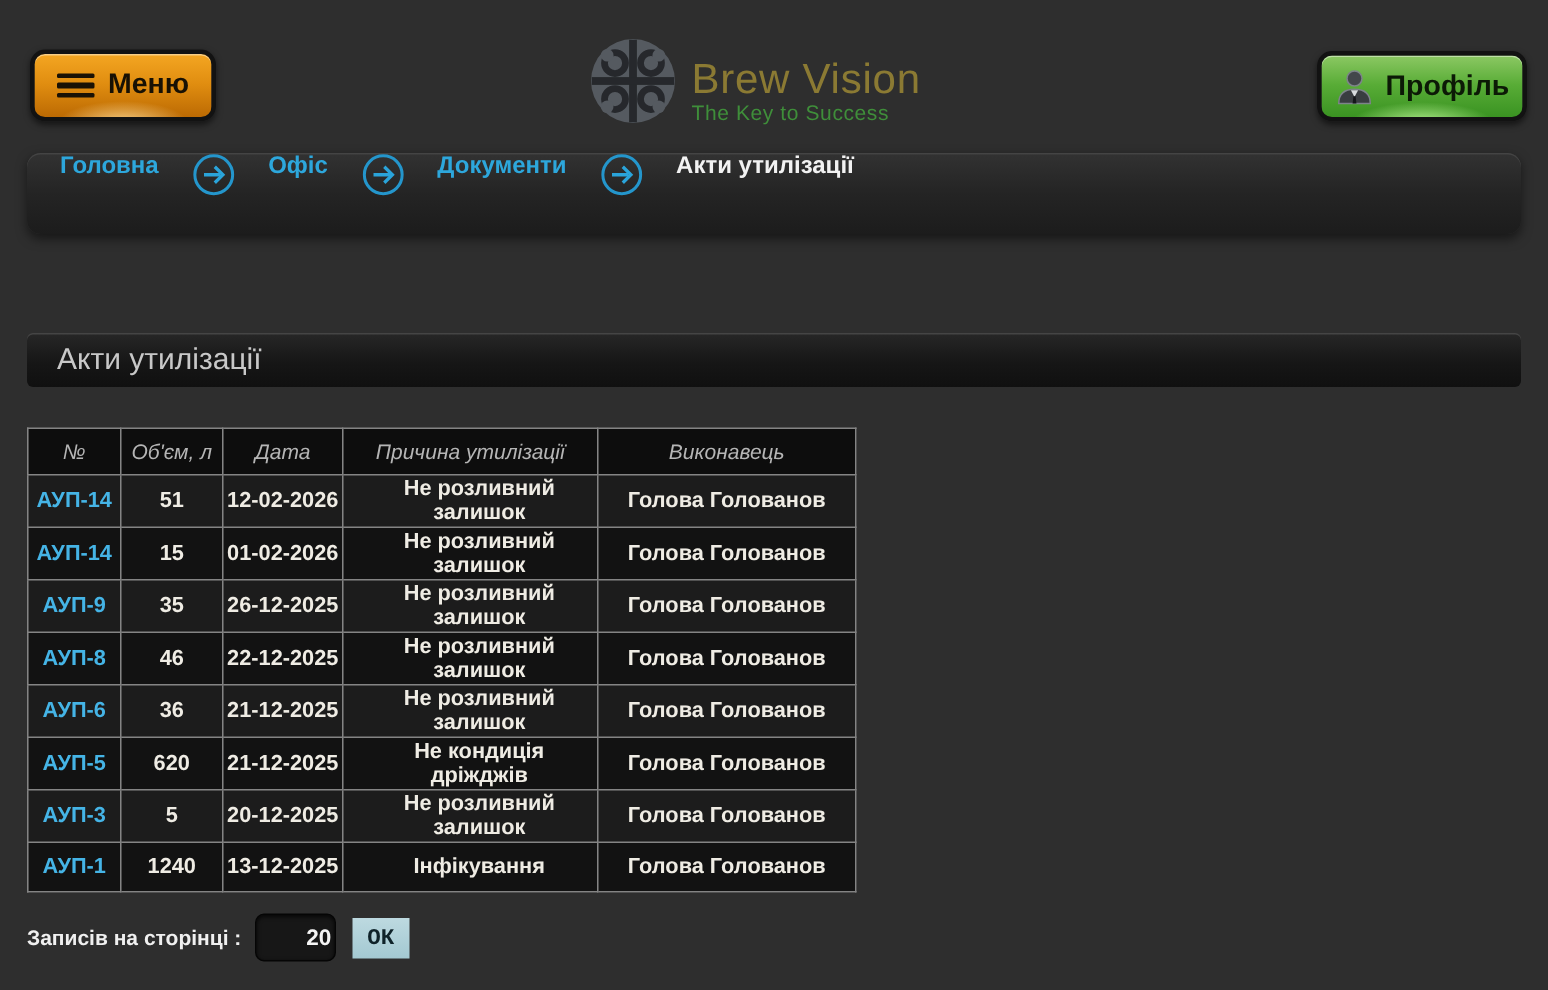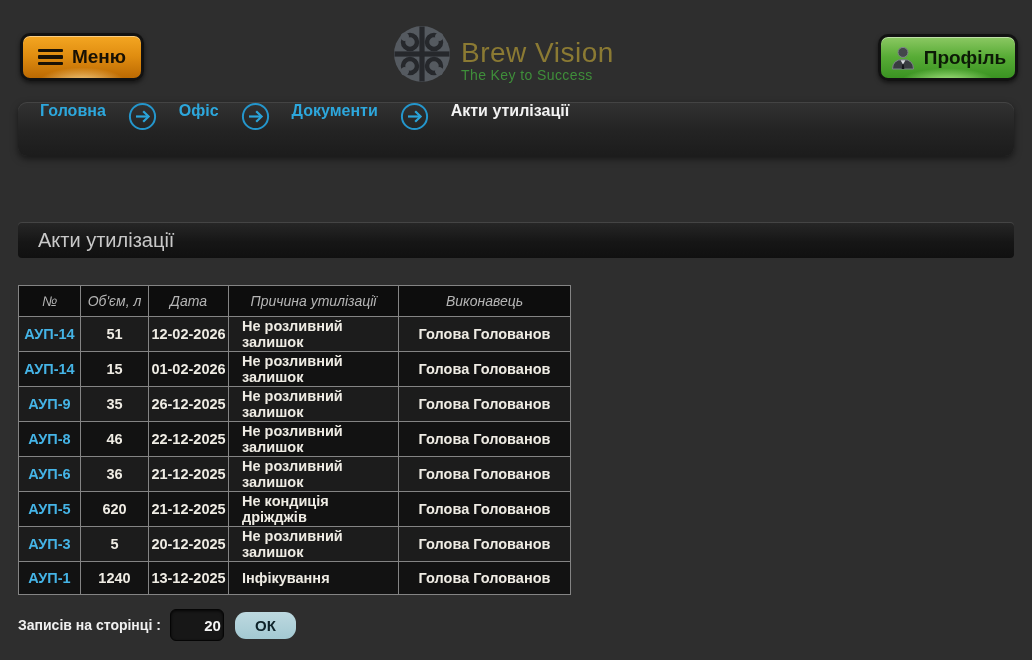--- a/index.html
+++ b/index.html
@@ -46,35 +46,35 @@
   .title-bar h1{margin:0 0 0 20px;font-size:20px;font-weight:normal;color:#c8c8c8;}
 
   
   table{position:absolute;left:18px;top:285px;border-collapse:collapse;}
   th,td{border:1px solid #848484;}
   th{height:28px;background:#0d0d0d;color:#b5b5b5;font-style:italic;
      font-weight:normal;font-size:14px;text-align:center;}
   td{height:30px;font-size:14.5px;font-weight:bold;color:#efece4;text-align:center;}
   tbody tr:nth-child(odd){background:#1c1c1c;}
   tbody tr:nth-child(even){background:#121212;}
-  td.reason{text-align:left;padding-left:13px;}
+  td.reason{text-align:center;padding-left:13px;}
   a.doc-link{color:#45b4e6;font-weight:bold;cursor:pointer;}
   col.c-num{width:62px;} col.c-vol{width:68px;} col.c-date{width:80px;}
   col.c-reason{width:170px;} col.c-exec{width:172px;}
 
   
   .footer{position:absolute;left:18px;top:609px;height:32px;display:flex;align-items:center;}
   .footer-label{font-size:14px;font-weight:bold;color:#f0f0f0;text-align:center;}
   .records-input{width:48px;height:28px;margin-left:9px;background:#171717;
     border:1px solid #050505;border-radius:6px;color:#f5f5f5;font-size:15px;
     font-weight:bold;text-align:right;font-family:inherit;
     box-shadow:inset 0 1px 3px rgba(0,0,0,.8);}
-  .ok-btn{width:61px;height:27px;margin-left:11px;border:none;border-radius:11px;
+  .ok-btn{width:38px;height:27px;margin-left:11px;border:none;border-radius:0;
     background:linear-gradient(180deg,#bdd9e0 0%,#a3c9d2 100%);
-    color:#0e2229;font-size:15px;font-weight:bold;cursor:pointer;font-family:Liberation Sans, sans-serif;}
+    color:#0e2229;font-size:15px;font-weight:bold;cursor:pointer;font-family:Liberation Mono, monospace;}
 </style>
 </head>
 <body>
 
 <div class="page">
 
   <div class="btn menu-btn">
     <span class="hamburger">
         <i></i>
         <i></i>

